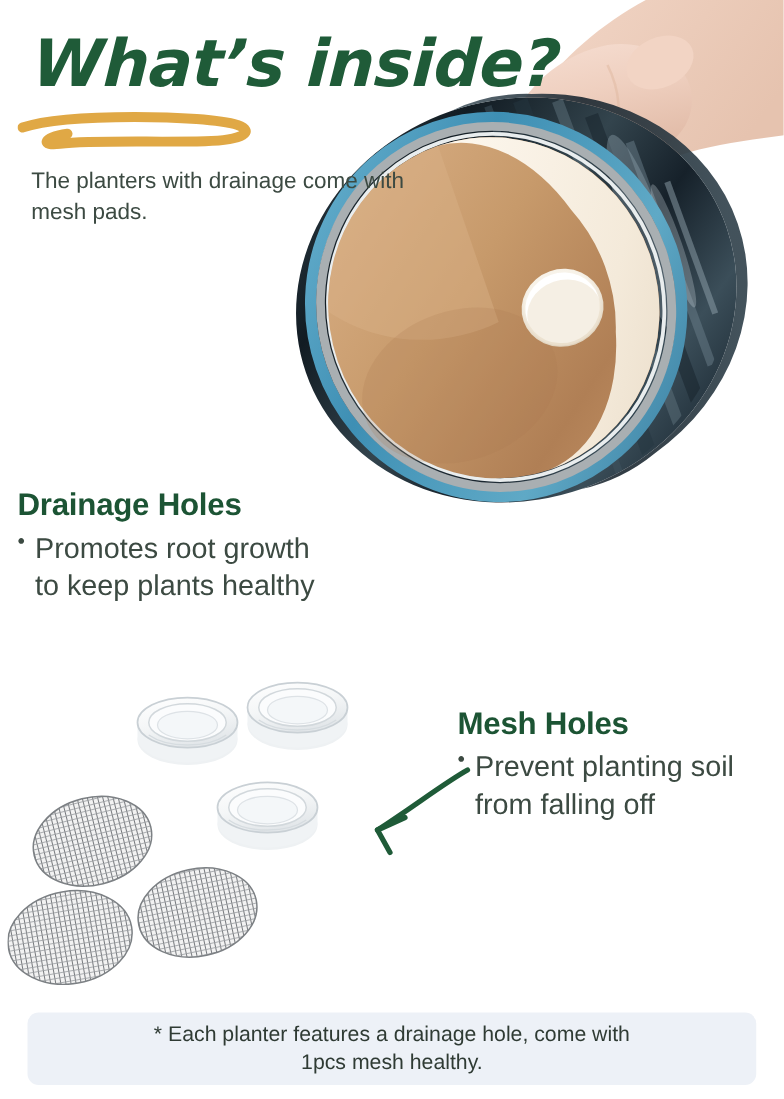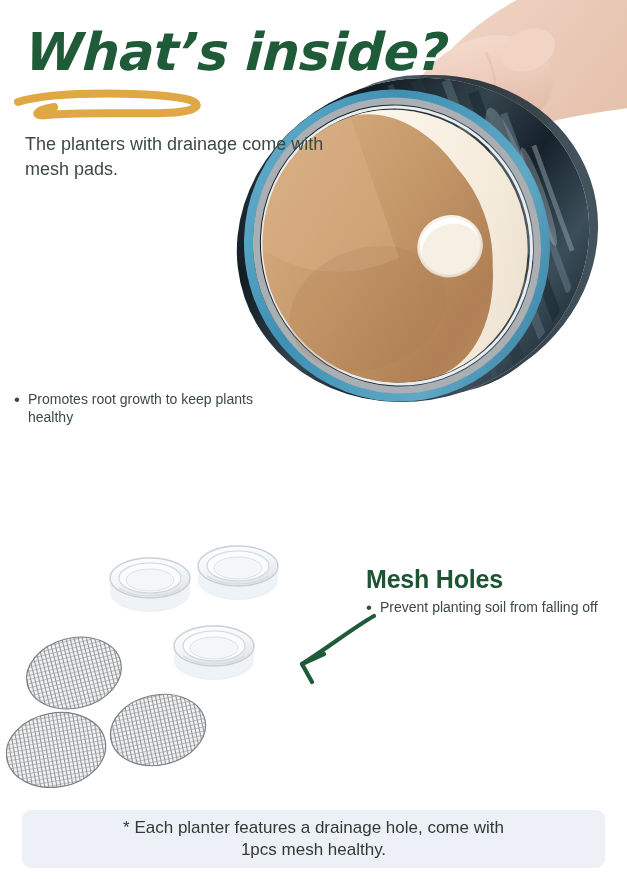--- a/index.html
+++ b/index.html
@@ -50,21 +50,21 @@
     font-size:25px;
     font-weight:700;
     color:#1C5434;
     letter-spacing:-0.2px;
     font-family:"Liberation Sans", sans-serif;
   }
   .feat ul{margin:0;padding:0;list-style:none;}
   .feat li{
     position:relative;
     padding-left:14px;
-    font-size:14px;
+    font-size:23px;
     line-height:1.32;
     color:#3C4A42;
   }
   .feat li:before{
     content:"\2022";
     position:absolute;left:0;top:-1px;color:#3C4A42;font-size:17px;
   }
   #feat-drainage{left:14px;top:390px;width:240px;}
   #feat-mesh{left:366px;top:565px;width:250px;}
   #feat-plug{left:366px;top:672px;width:255px;}
@@ -254,20 +254,21 @@
       <ellipse cx="152" cy="202" rx="48" ry="35" fill="none" stroke="#7C8084" stroke-width="1.2" transform="rotate(-12 152 202)"></ellipse>
     </svg>
   </div>
 
   <svg class="arrow" viewBox="0 0 125 85">
     <path d="M122 8 C104 18 78 38 50 56" fill="none" stroke="#1F5B38" stroke-width="4.2" stroke-linecap="round"></path>
     <path d="M50 56 L72 46 M50 56 L60 74" fill="none" stroke="#1F5B38" stroke-width="4.2" stroke-linecap="round"></path>
   </svg>
 
   <div class="feat" id="feat-drainage">
+    <h3>Drainage Holes</h3>
     <ul>
       <li>Promotes root growth to keep plants healthy</li>
     </ul>
   </div>
 
   <div class="feat" id="feat-mesh">
     <h3>Mesh Holes</h3>
     <ul>
       <li>Prevent planting soil from falling off</li>
     </ul>

